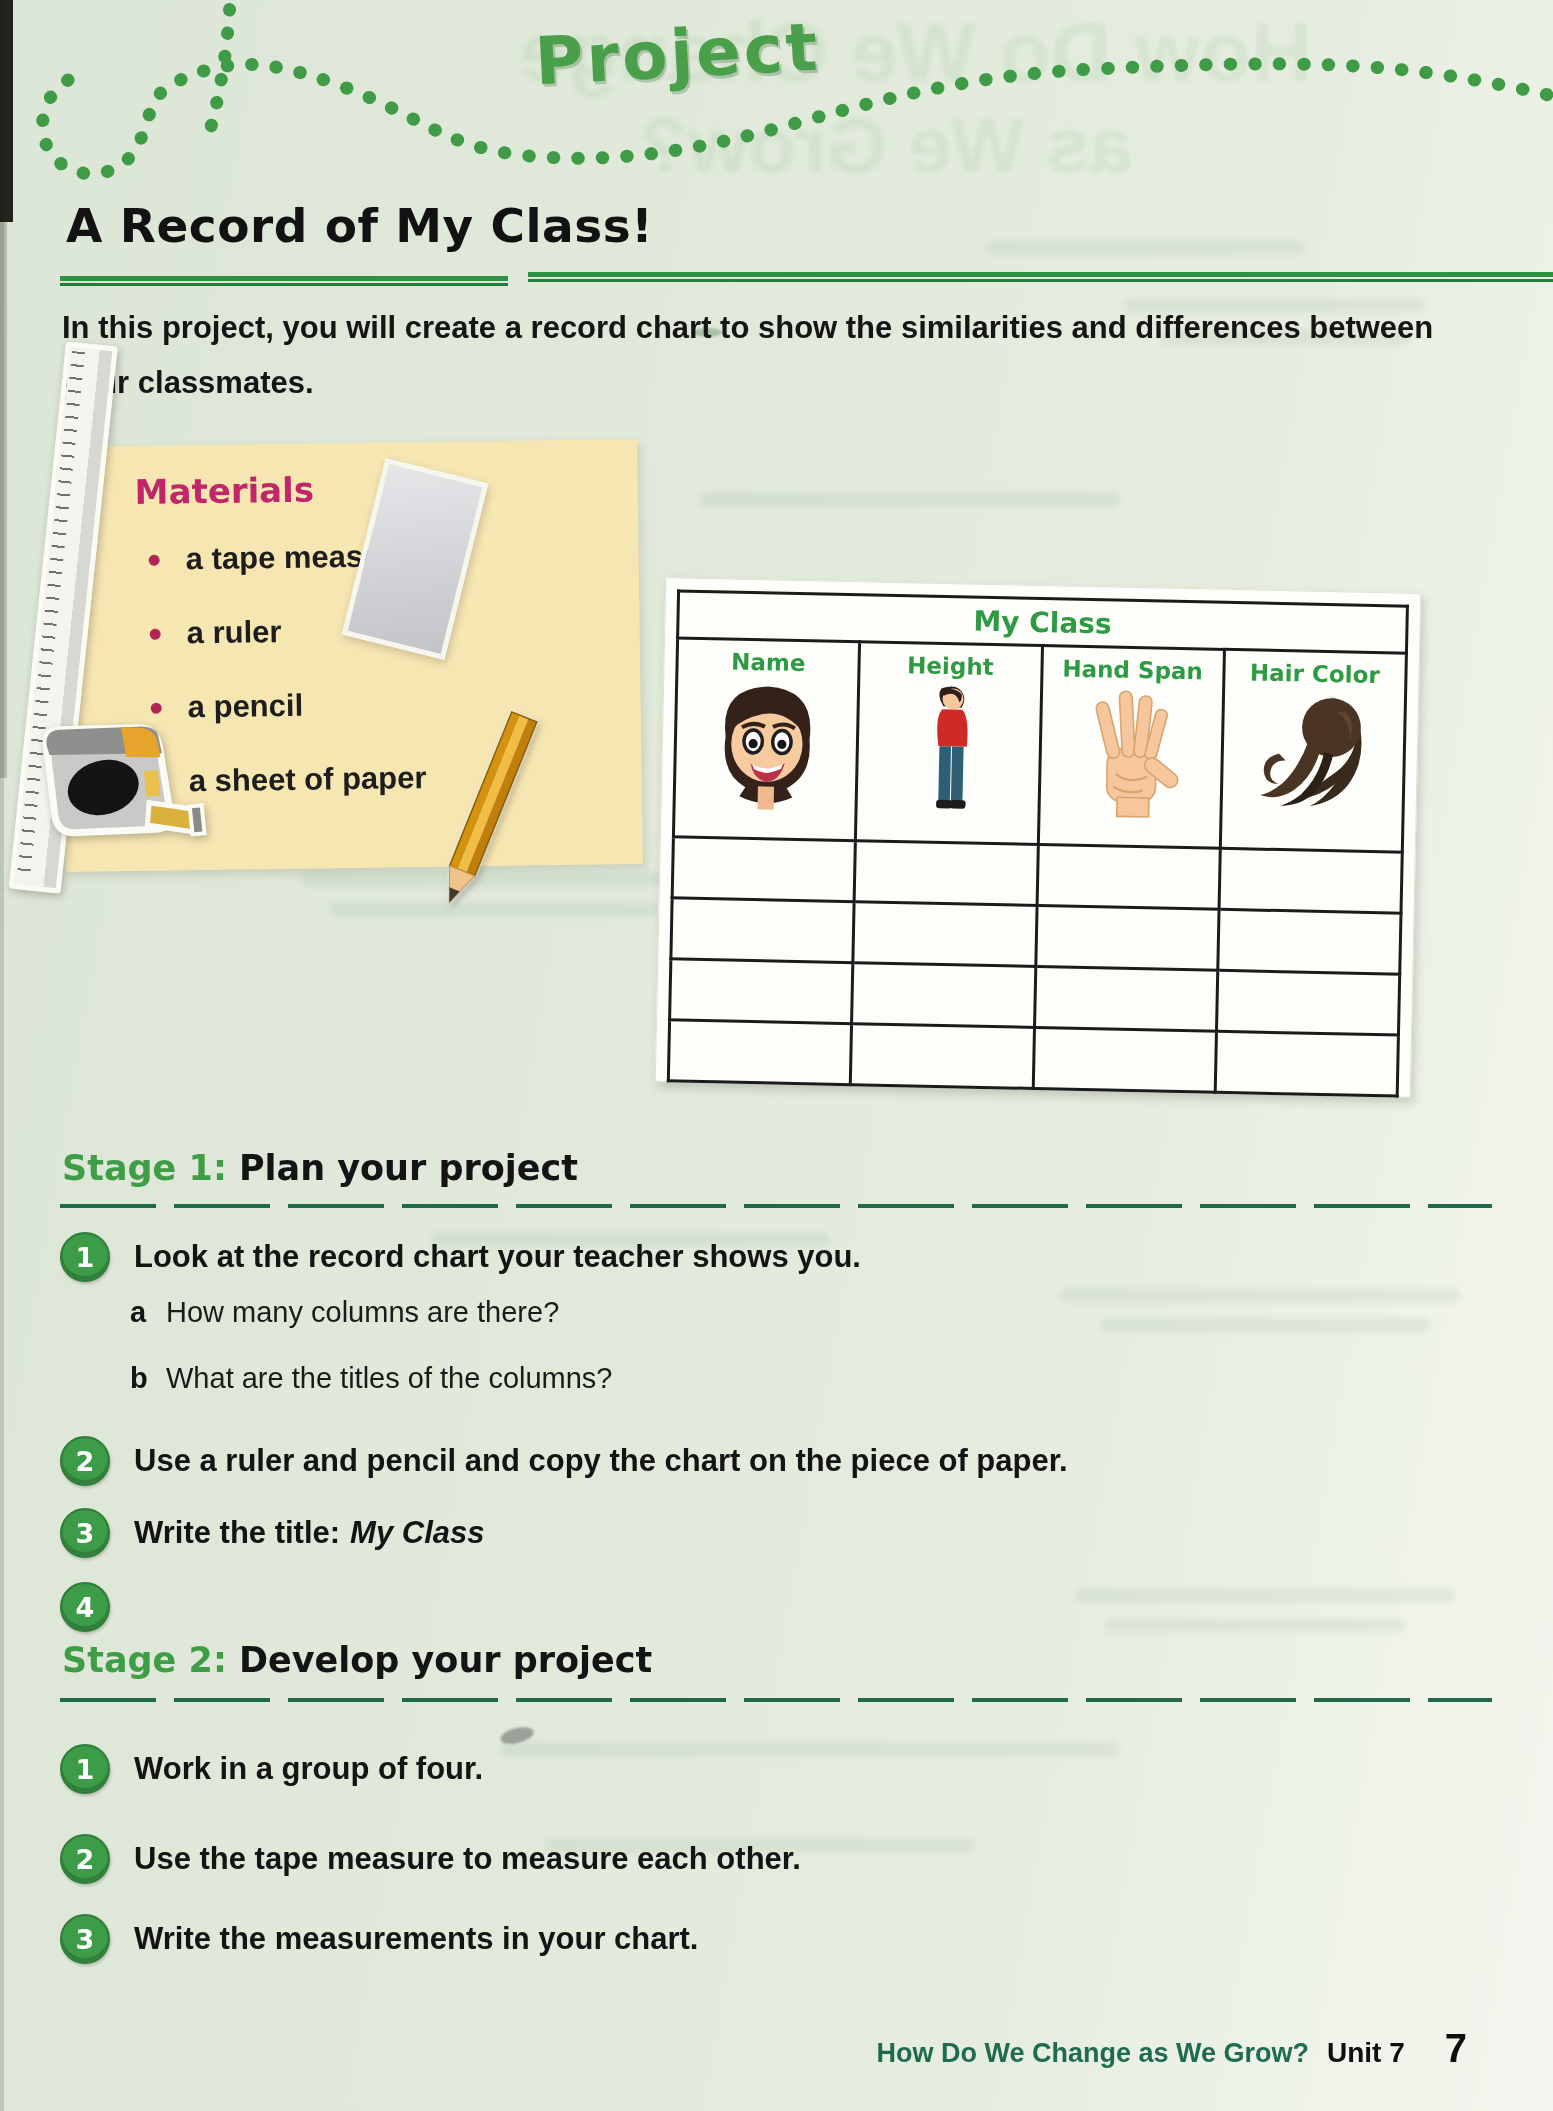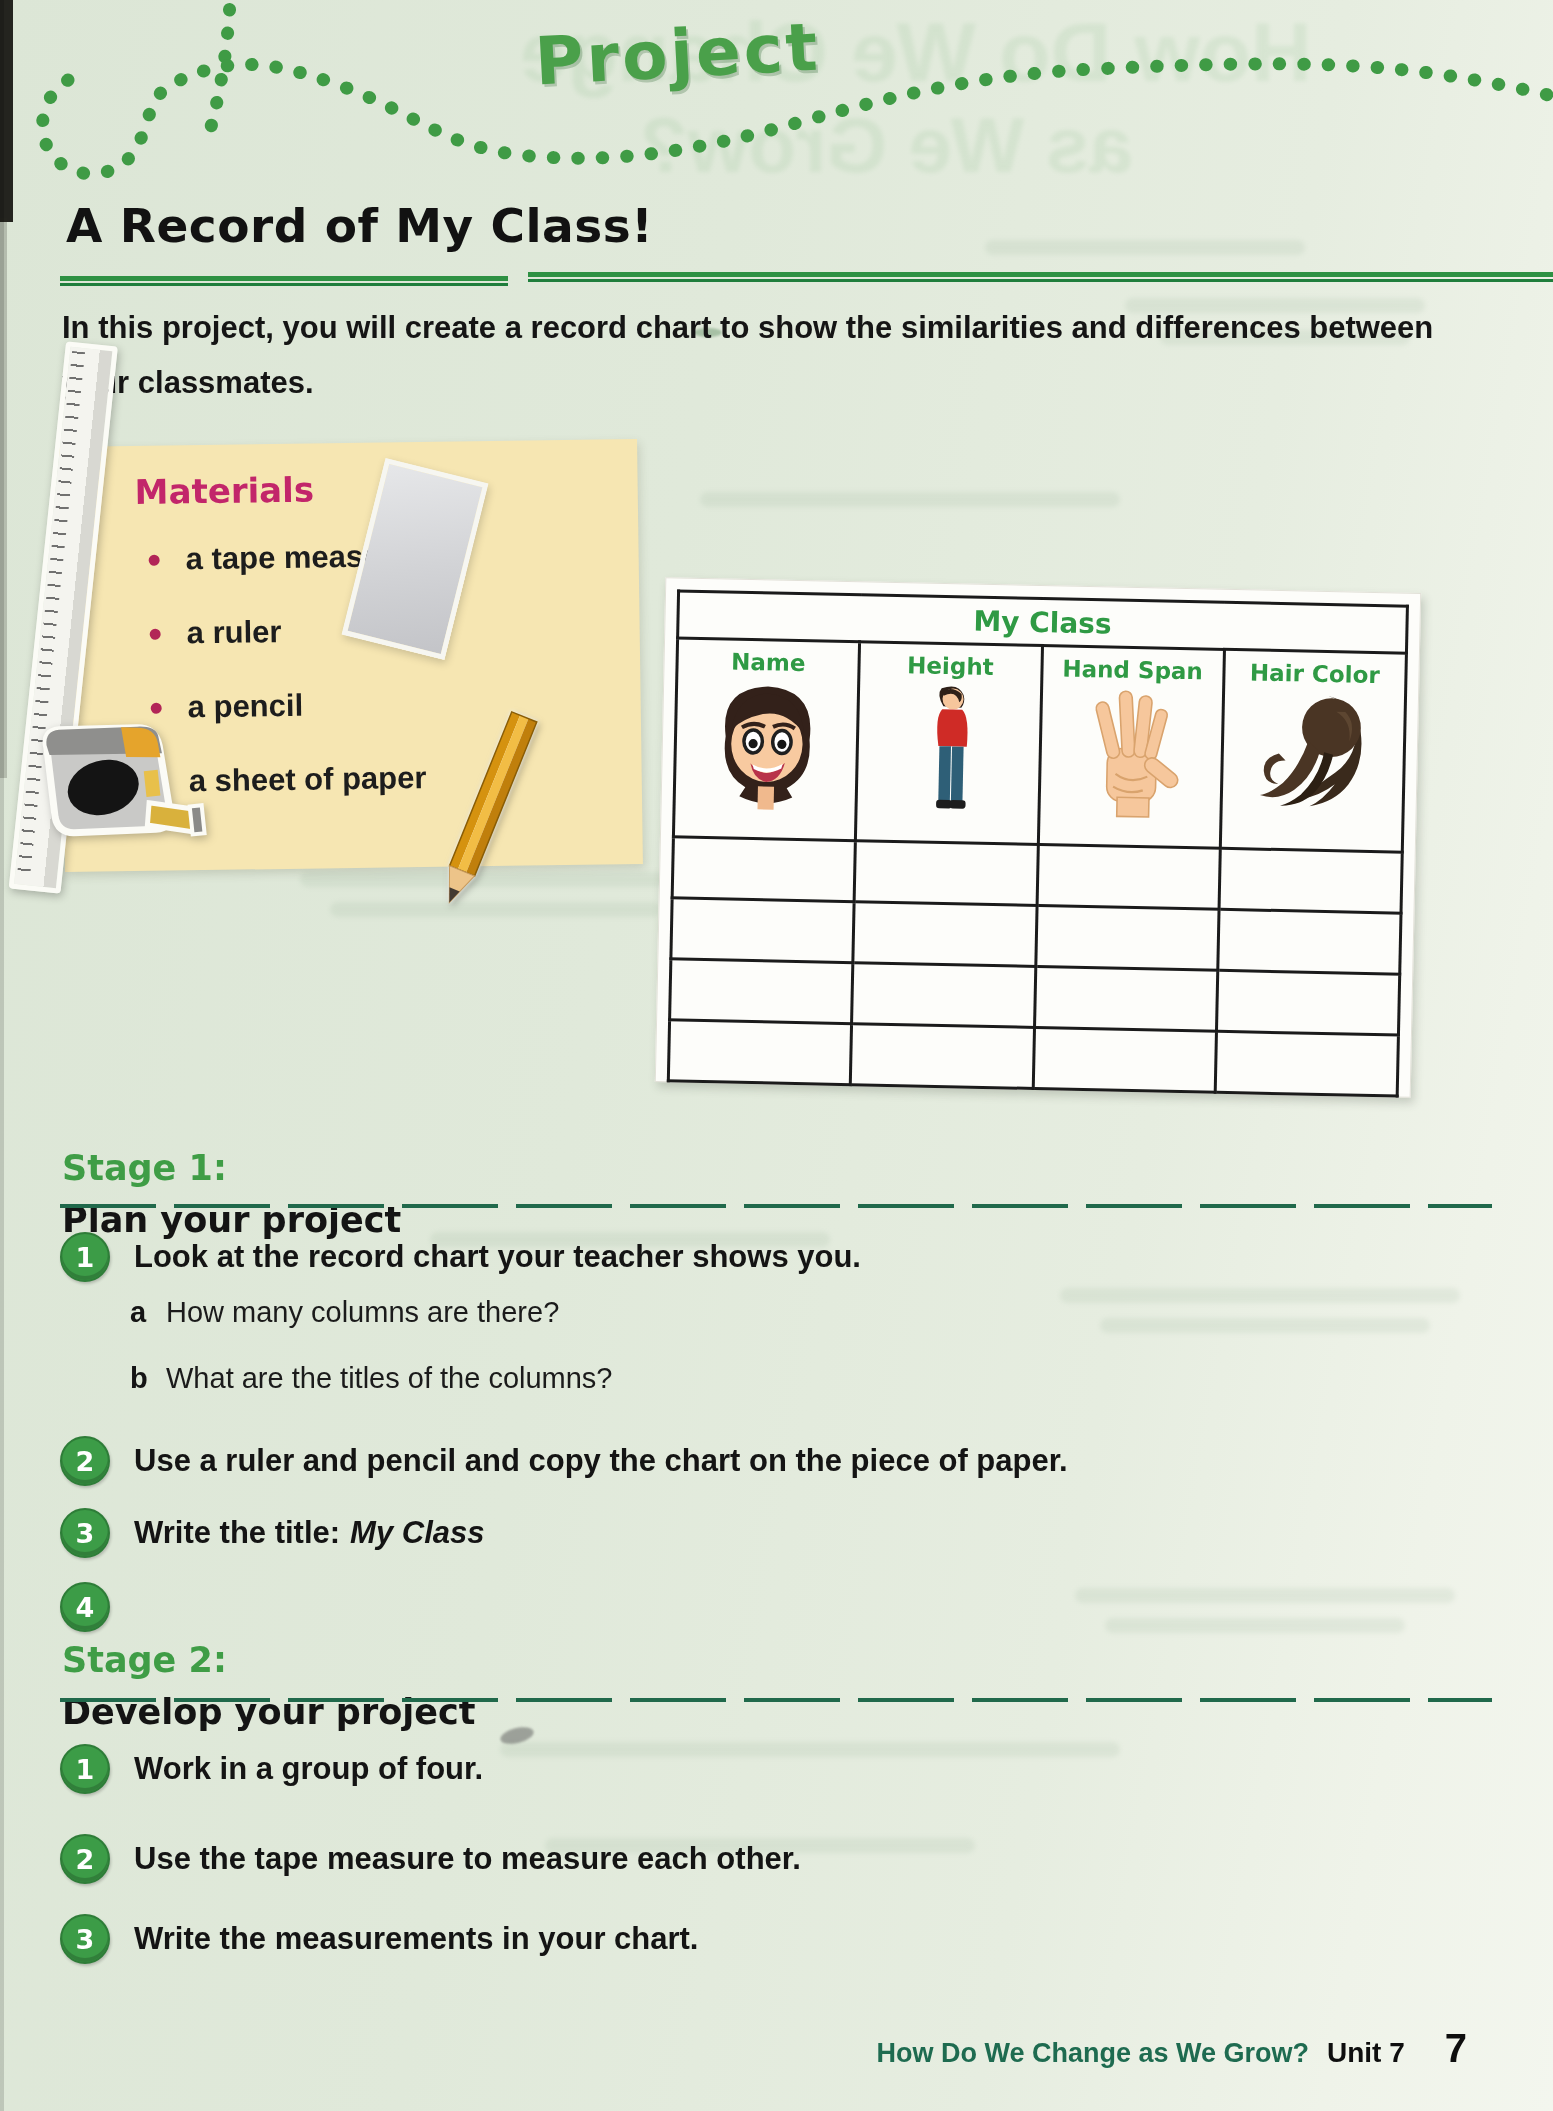--- a/index.html
+++ b/index.html
@@ -68,21 +68,21 @@
   .chart-table{width:100%;height:100%;border-collapse:collapse;table-layout:fixed;}
   .chart-table td{border:3px solid #1b1b1b;padding:0;vertical-align:top;}
   .t-title td{height:44px;text-align:center;vertical-align:middle;}
   .chart-title{font-size:28px;font-weight:bold;color:#2f9a44;font-family:"DejaVu Sans",sans-serif;}
   .t-head td{height:196px;text-align:center;}
   .col-label{font-size:23px;font-weight:bold;color:#2f9a44;margin-top:8px;font-family:"DejaVu Sans",sans-serif;}
   .t-empty td{height:58px;}
   .col-icon{margin-top:2px;}
 
   
-  .stage-heading{display:flex;gap:12px;align-items:baseline;font-family:"DejaVu Sans",sans-serif;flex-direction:column;}
+  .stage-heading{display:flex;gap:12px;align-items:baseline;font-family:"DejaVu Sans",sans-serif;}
   .stage-label{font-size:35px;font-weight:bold;color:#3f9d46;}
   .stage-title{font-size:35px;font-weight:bold;color:#141414;text-align:right;}
   .stage-rule{height:4px;background:repeating-linear-gradient(90deg,#20694b 0 96px,rgba(0,0,0,0) 96px 114px);}
 
   .step{display:flex;align-items:flex-start;}
   .badge{
     width:46px;height:46px;border-radius:50%;background:#3c9c47;color:#fff;
     font-size:27px;font-weight:bold;display:flex;align-items:center;justify-content:center;
     border:2px solid #2e7d38;box-shadow:inset 0 -4px 0 rgba(0,0,0,.18), 1px 2px 3px rgba(0,0,0,.2);
     flex:none;font-family:"DejaVu Sans",sans-serif;

